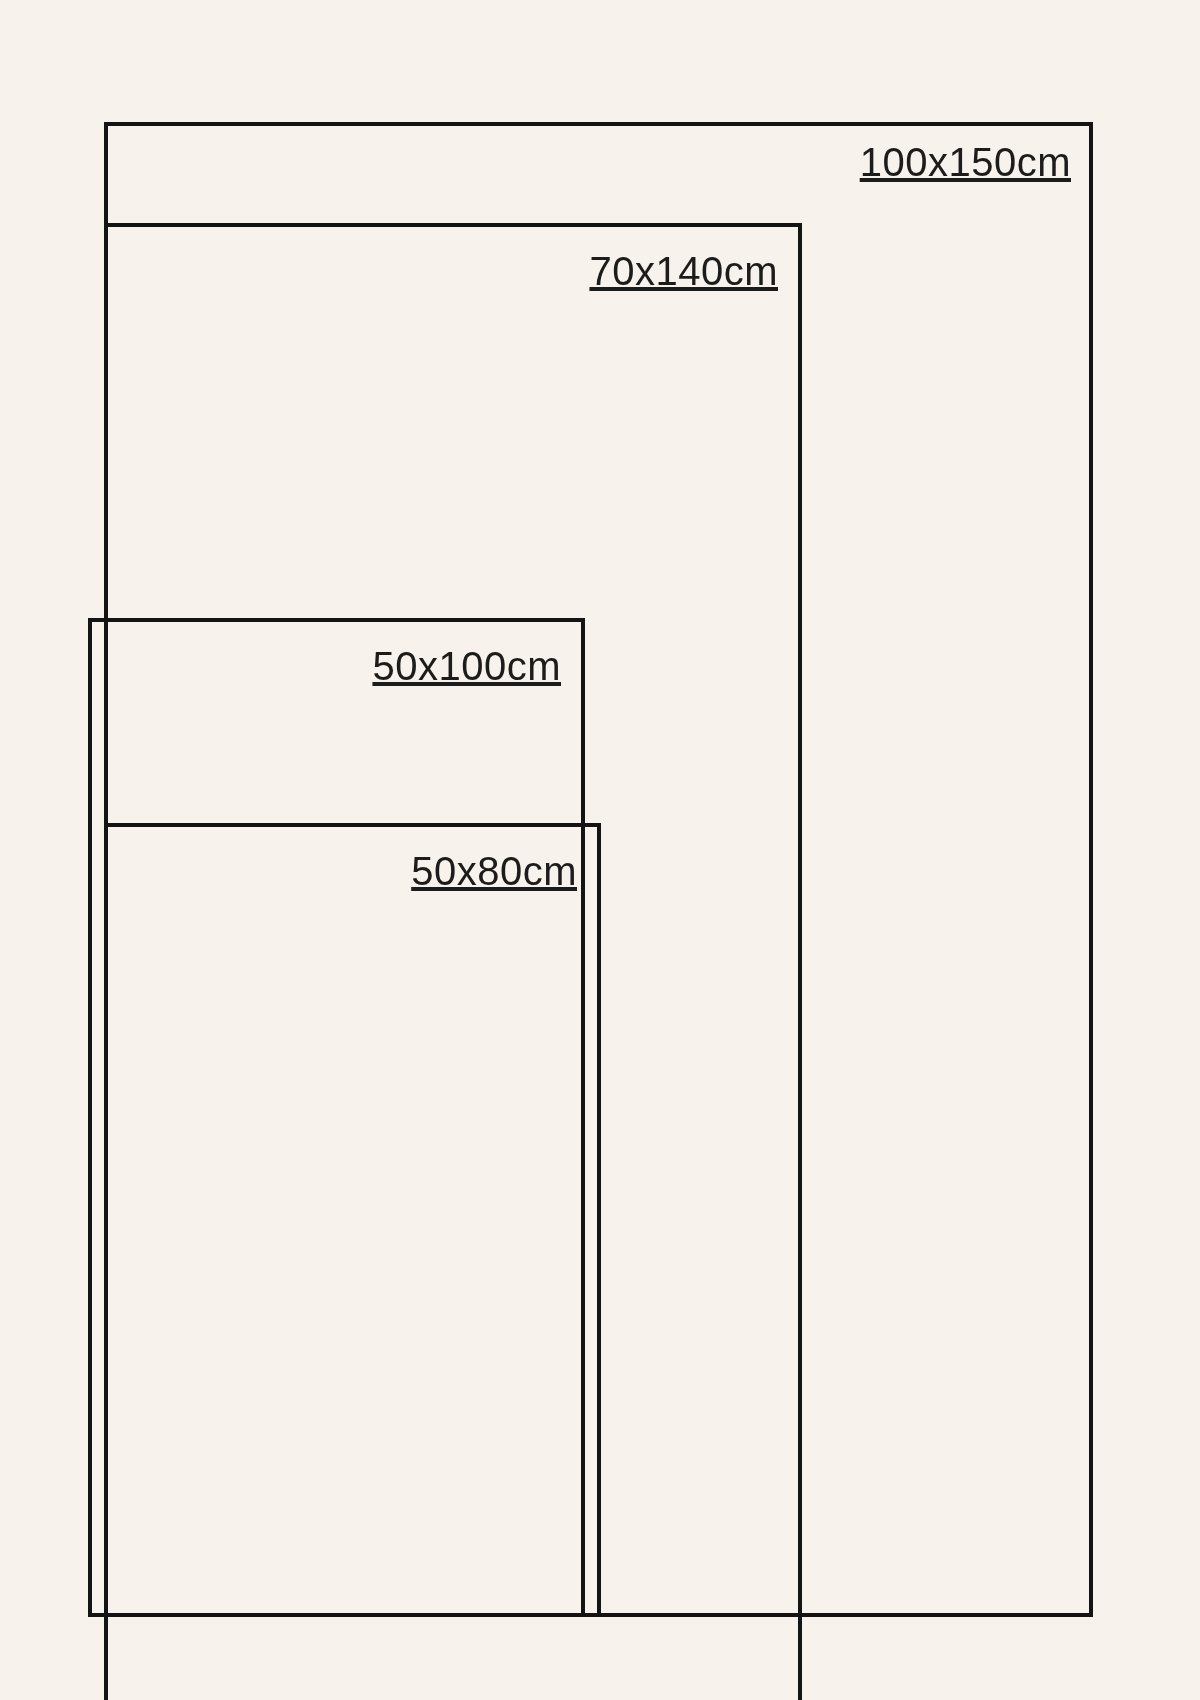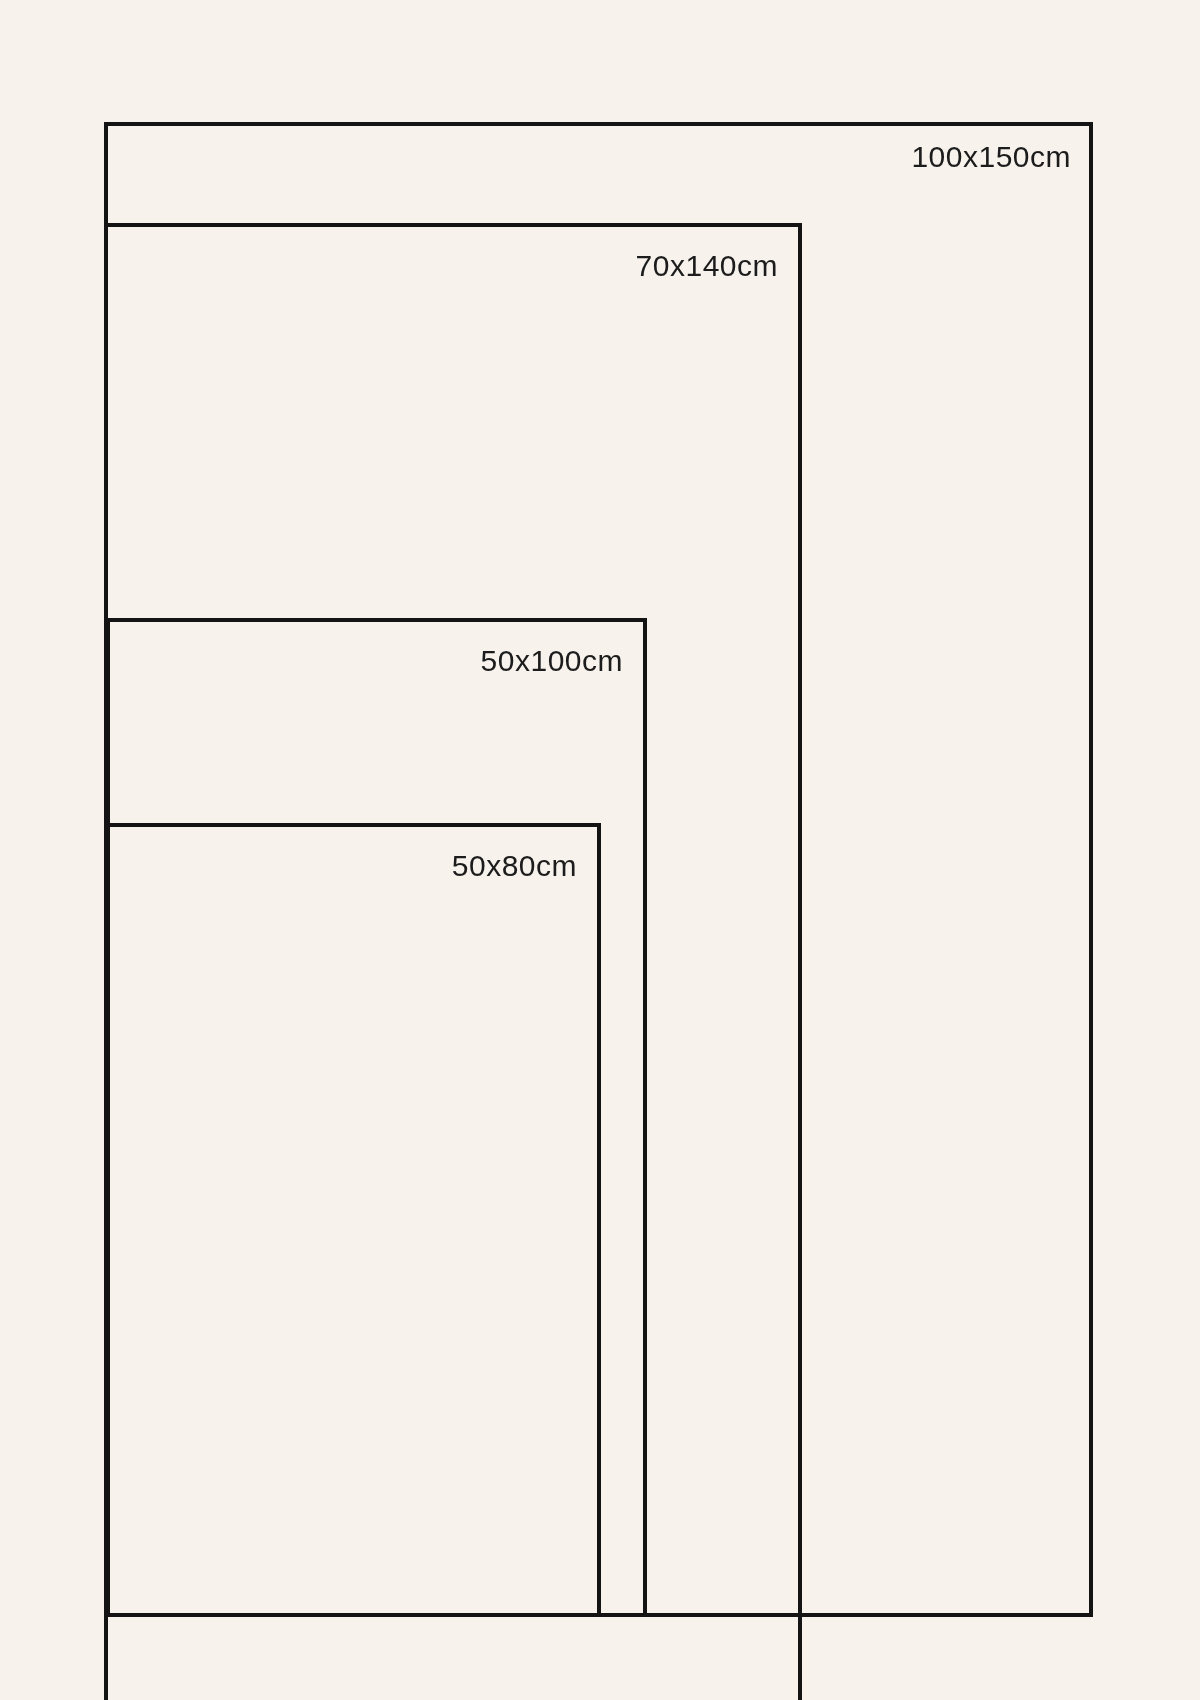--- a/index.html
+++ b/index.html
@@ -26,31 +26,32 @@
     overflow: hidden;
   }
   .rect {
     position: absolute;
     border: 4px solid var(--line);
     background: transparent;
   }
   
   .rect-a { left: 104px; top: 122px; width: 989px; height: 1495px; }
   .rect-b { left: 104px; top: 223px; width: 698px; height: 1666px; }
-  .rect-c { left: 106px; top: 618px; width: 541px; height: 999px; }
+  .rect-c { left: 88px; top: 618px; width: 497px; height: 999px; }
   .rect-d { left: 104px; top: 823px; width: 497px; height: 794px; padding-left: 20px; }
   .rect-label {
     position: absolute;
     right: 20px;
     top: 24px;
-    font-size: 30px;
+    font-size: 40px;
     line-height: 1;
     letter-spacing: 0.5px;
     color: var(--text);
     white-space: nowrap;
+    text-decoration: underline;
   }
   .rect-a > .rect-label { top: 16px; right: 18px; }
 </style>
 </head>
 <body>
 
 <div class="canvas">
 
   <div class="rect rect-a">
     <span class="rect-label">100x150cm</span>

